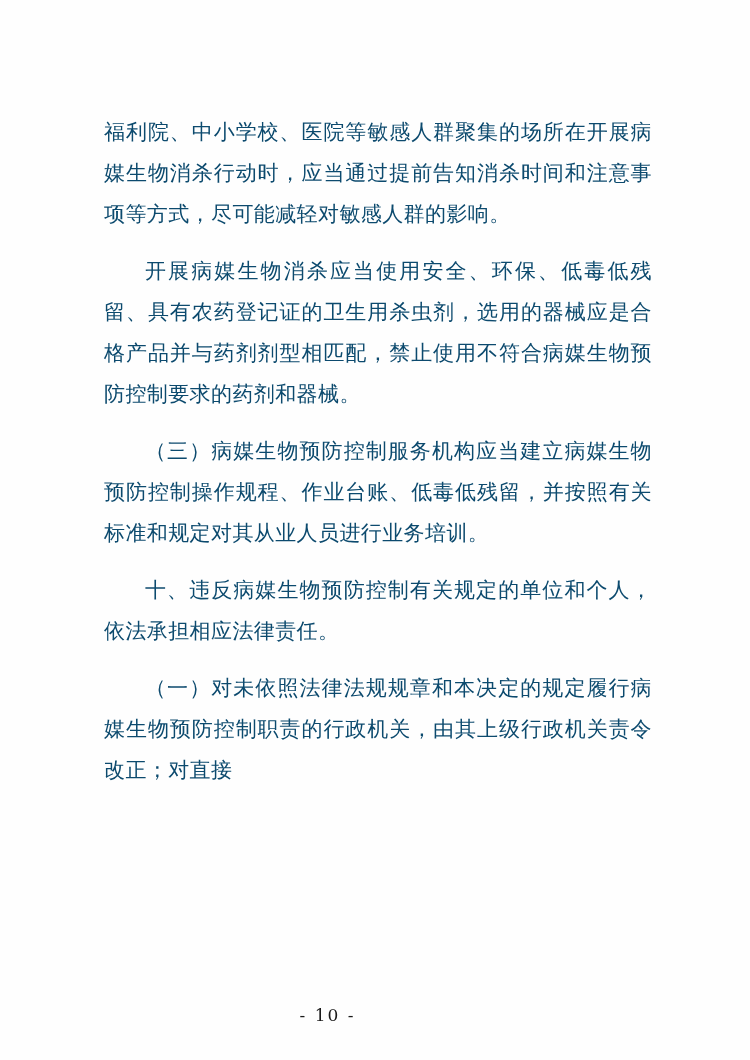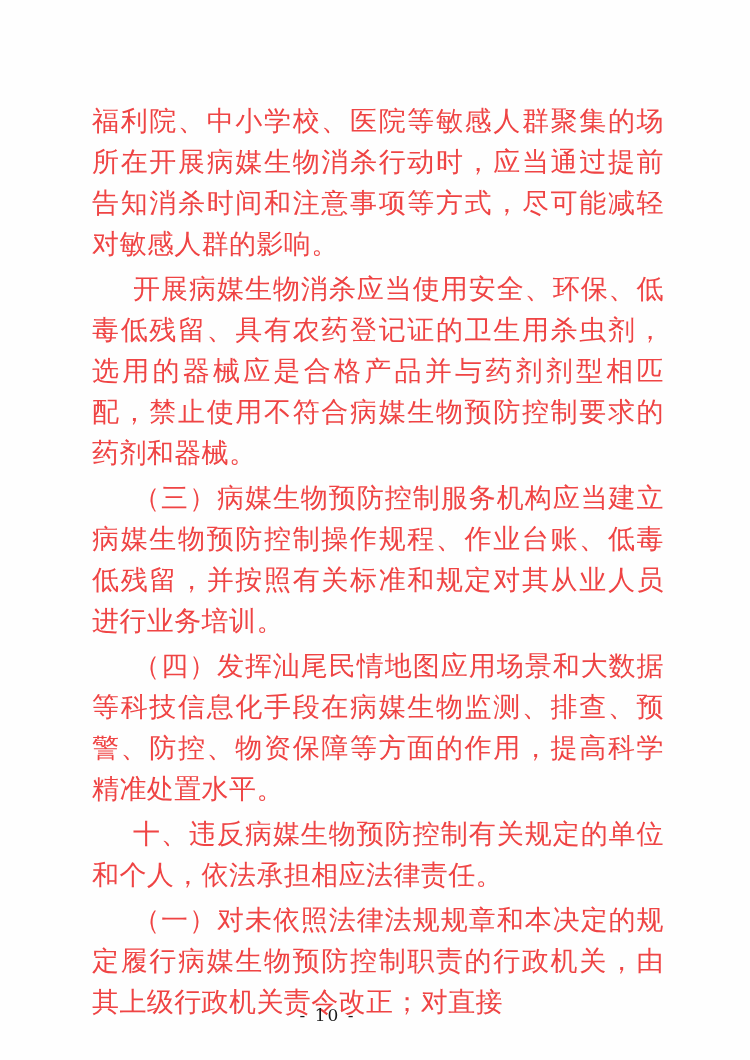--- a/index.html
+++ b/index.html
@@ -23,27 +23,27 @@
     height: 1060px;
     background: #fefefe;
   }
   #content {
     position: absolute;
     left: 88px;
     top: 96px;
     width: 580px;
   }
   .para {
-    font-size: 27px;
+    font-size: 21px;
     line-height: 41px;
     letter-spacing: 0.4px;
     text-align: justify;
     text-justify: inter-ideograph;
-    margin: 4px;
-    color: #ef4444;
+    margin: 16px;
+    color: #0c4a6e;
   }
   .indent {
     text-indent: 41px;
   }
   .noindent {
     text-indent: 0;
   }
   #footer {
     position: absolute;
     left: 0;
@@ -59,20 +59,19 @@
   }
 </style>
 </head>
 <body>
 
 <div id="page">
   <div id="content">
     <p class="para noindent">福利院、中小学校、医院等敏感人群聚集的场所在开展病媒生物消杀行动时，应当通过提前告知消杀时间和注意事项等方式，尽可能减轻对敏感人群的影响。</p>
     <p class="para indent">开展病媒生物消杀应当使用安全、环保、低毒低残留、具有农药登记证的卫生用杀虫剂，选用的器械应是合格产品并与药剂剂型相匹配，禁止使用不符合病媒生物预防控制要求的药剂和器械。</p>
     <p class="para indent">（三）病媒生物预防控制服务机构应当建立病媒生物预防控制操作规程、作业台账、低毒低残留，并按照有关标准和规定对其从业人员进行业务培训。</p>
-    <p class="para indent">（四）发挥汕尾民情地图应用场景和大数据等科技信息化手段在病媒生物监测、排查、预警、防控、物资保障等方面的作用，提高科学精准处置水平。</p>
     <p class="para indent">十、违反病媒生物预防控制有关规定的单位和个人，依法承担相应法律责任。</p>
     <p class="para indent">（一）对未依照法律法规规章和本决定的规定履行病媒生物预防控制职责的行政机关，由其上级行政机关责令改正；对直接</p>
   </div>
   <div id="footer">
     <span class="pagenum">- 10 -</span>
   </div>
 </div>
 
 </body></html>

